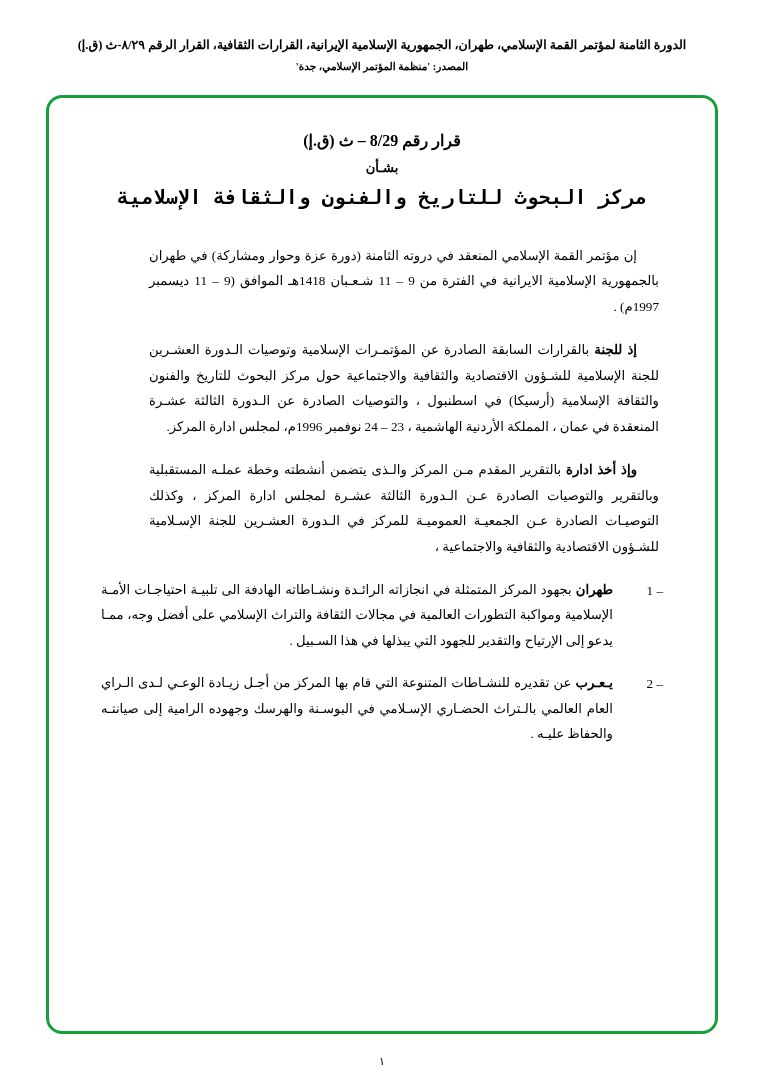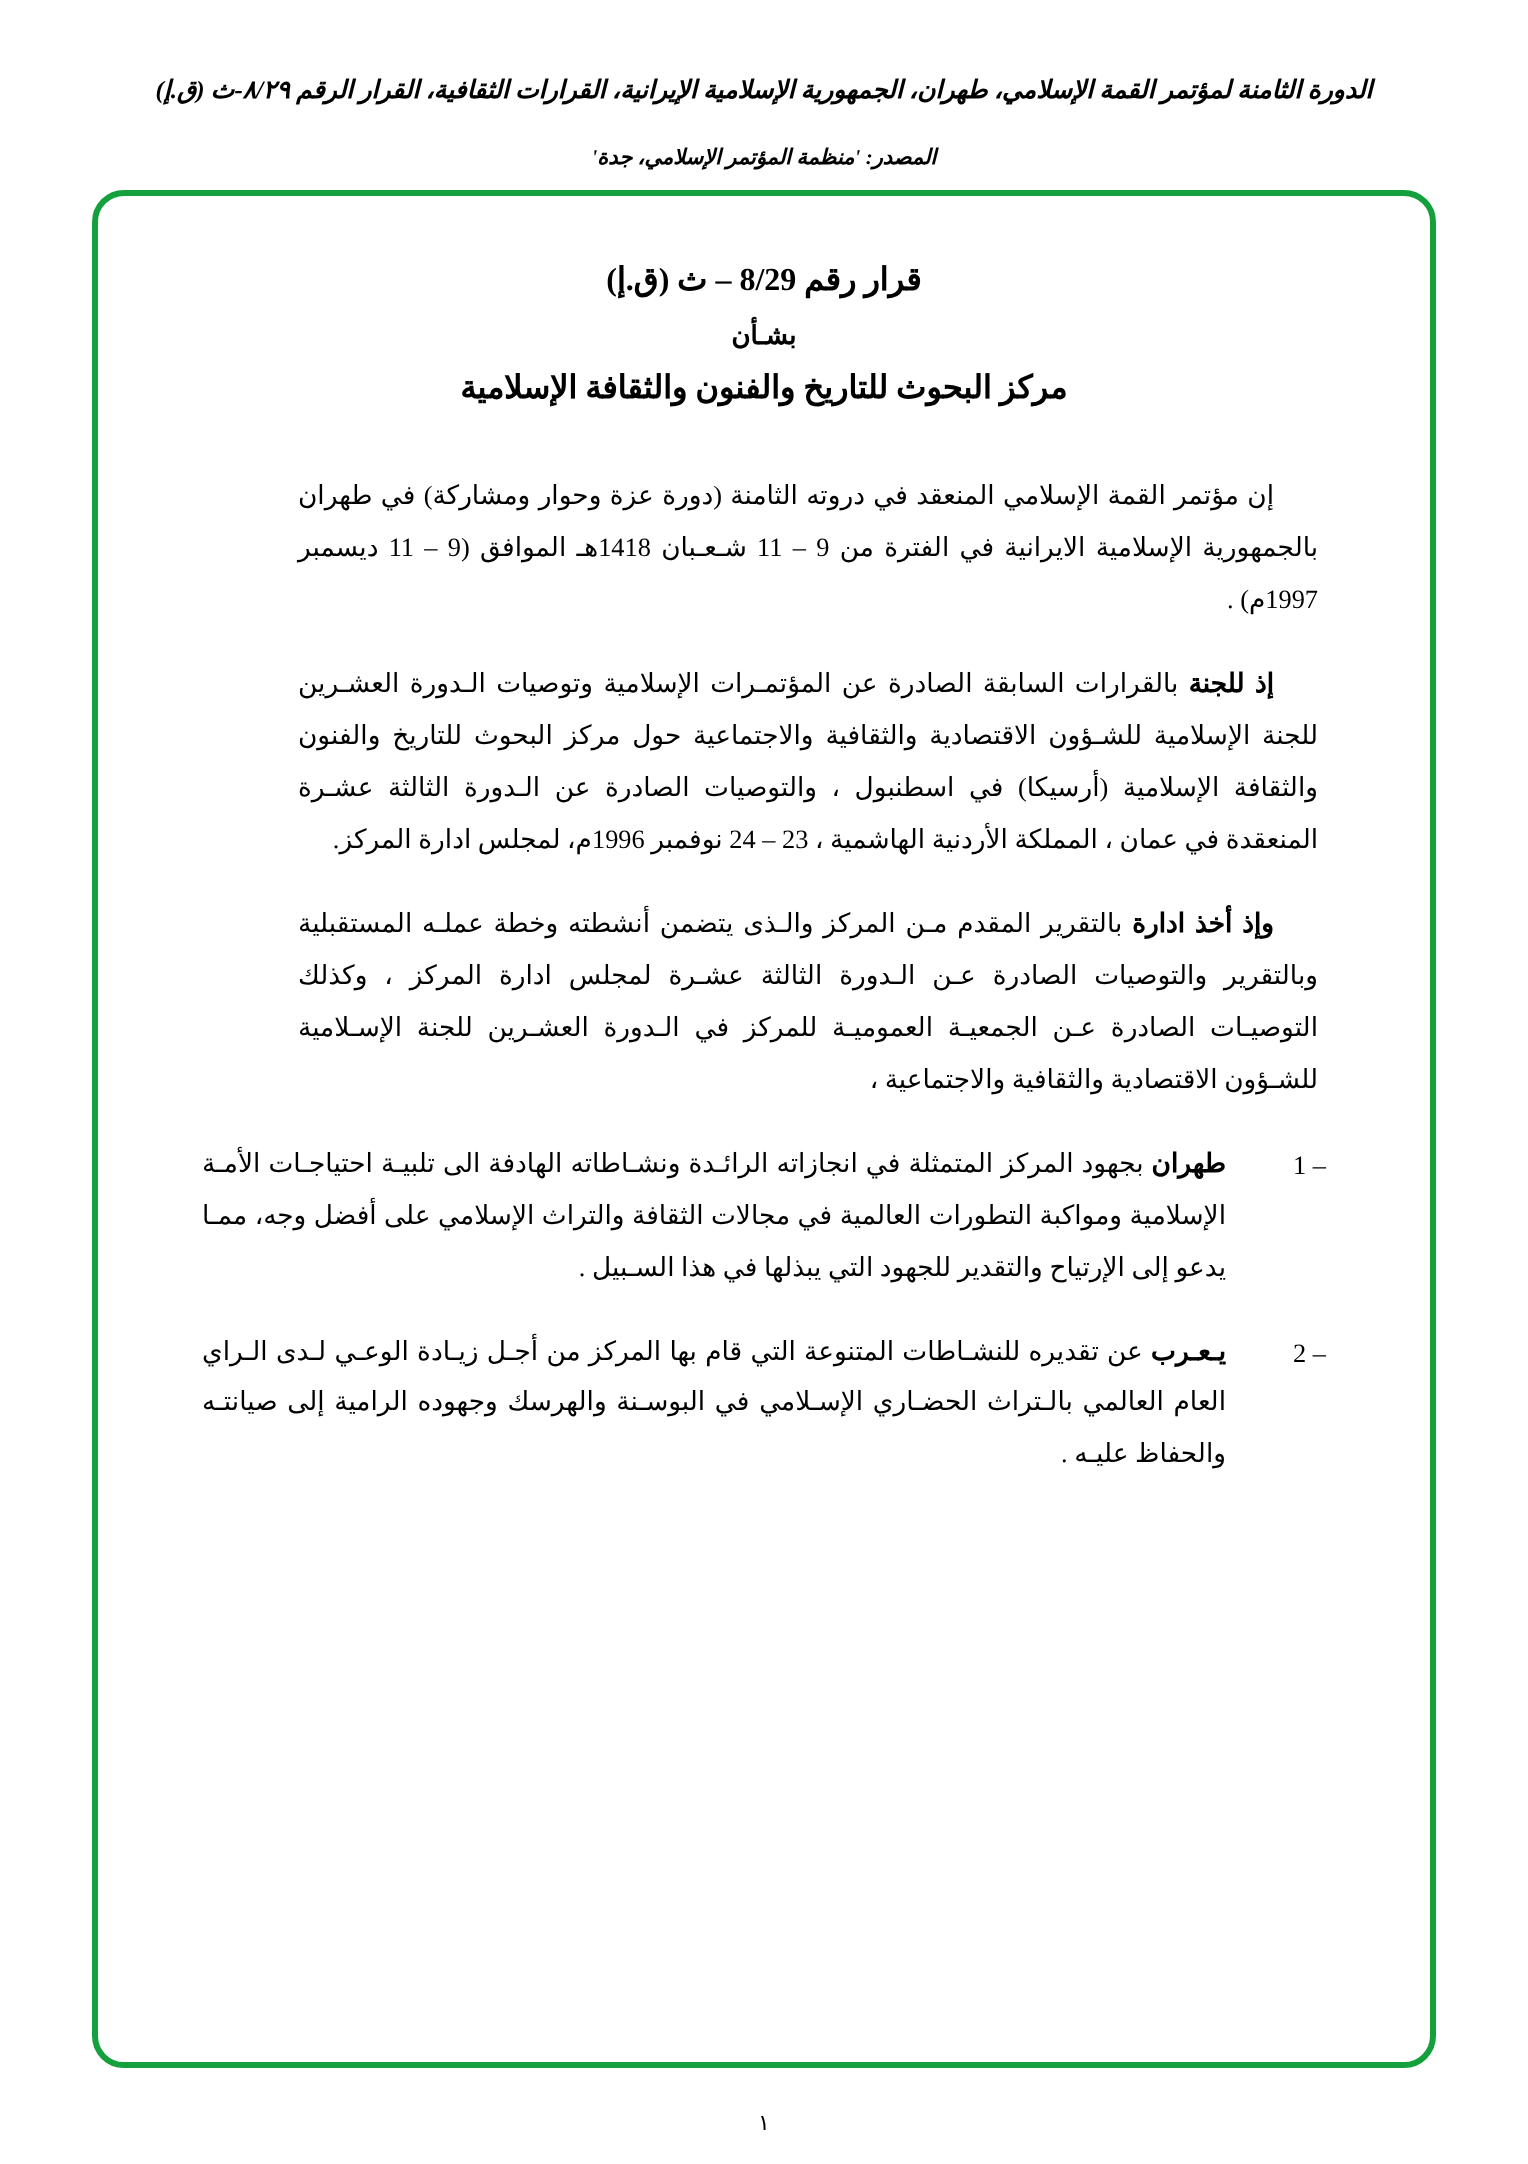--- a/index.html
+++ b/index.html
@@ -19,32 +19,31 @@
     width: 764px;
     height: 1082px;
     position: relative;
     box-sizing: border-box;
   }
 
   
   .header {
     text-align: center;
     padding: 36px 40px 0 40px;
-    font-style: italic;
   }
   .header-line1 {
     font-size: 12.5px;
     font-weight: bold;
     line-height: 1.5;
     letter-spacing: 0;
   }
   .header-line2 {
     font-size: 10.5px;
     font-weight: bold;
-    margin-top: 17px;
+    margin-top: 5px;
   }
 
   
   .frame {
     position: absolute;
     top: 95px;
     left: 46px;
     right: 46px;
     bottom: 48px;
     border: 3px solid #14a03c;
@@ -62,21 +61,21 @@
   .title-block {
     text-align: center;
     margin-bottom: 26px;
   }
   .title-line {
     font-weight: bold;
     line-height: 1.85;
   }
   .t1 { font-size: 16px; }
   .t2 { font-size: 13px; letter-spacing: 2px; }
-  .t3 { font-size: 16px; }
+  .t3 { font-size: 20px; font-family: Liberation Mono, monospace; }
   .t4 { font-size: 15px; }
 
   
   .para {
     font-size: 13.2px;
     line-height: 1.95;
     text-align: justify;
     text-align-last: right;
     margin: 0 0 17px 0;
     padding: 0 4px;

